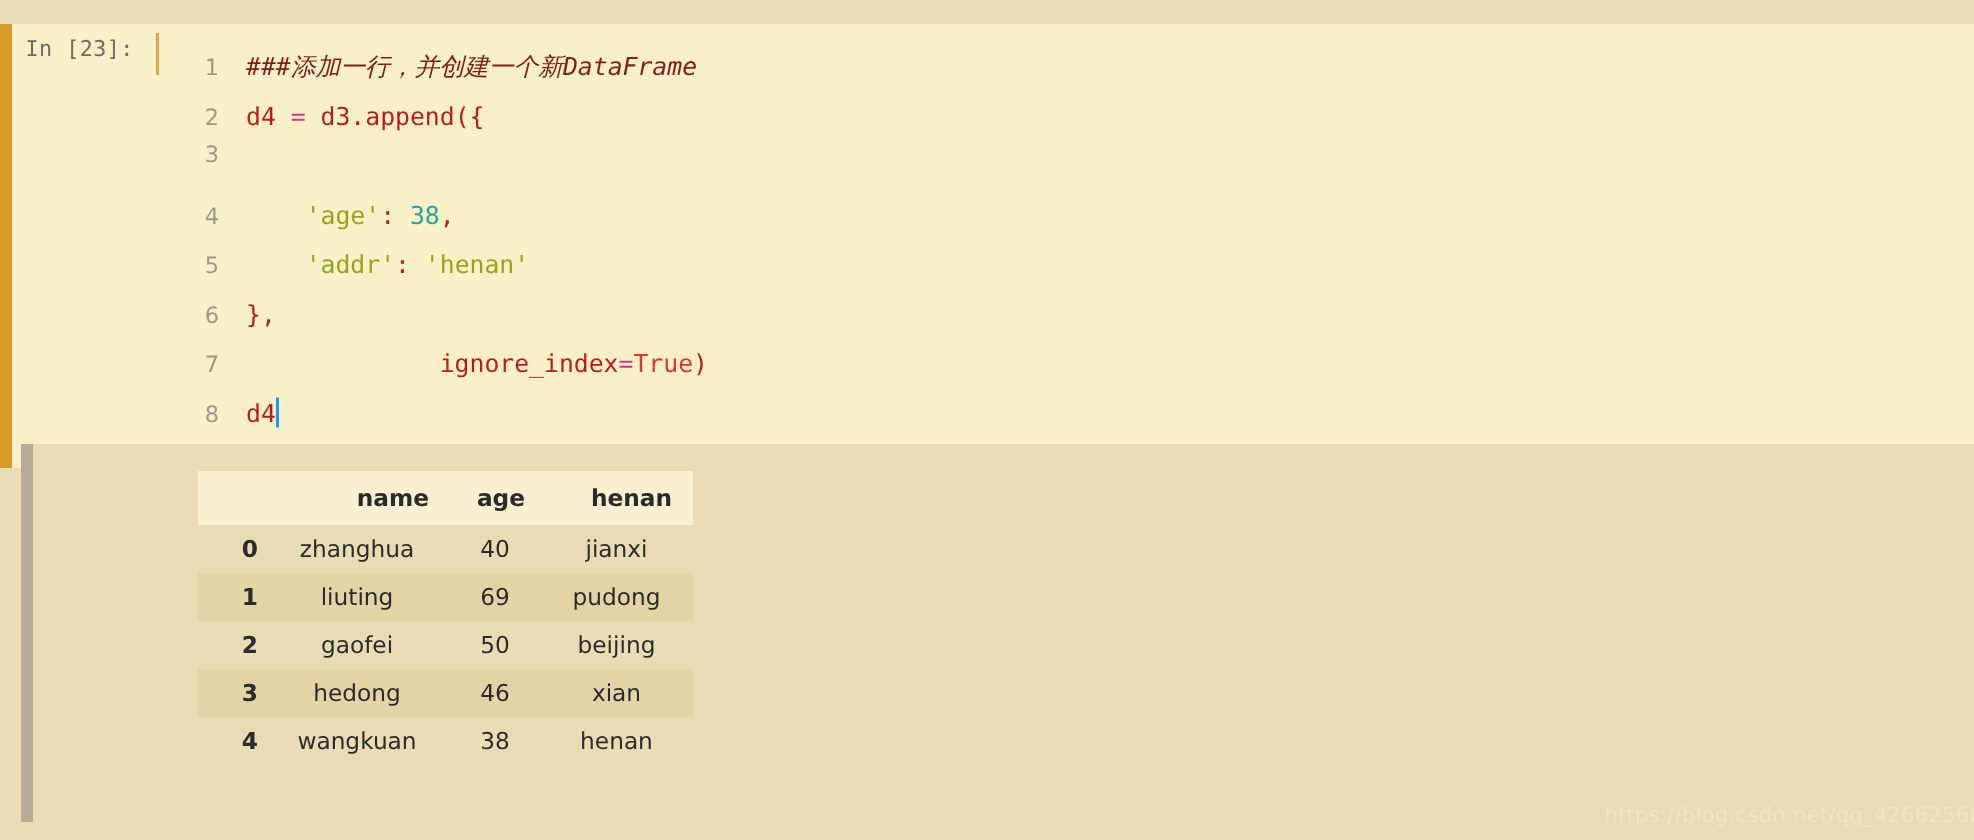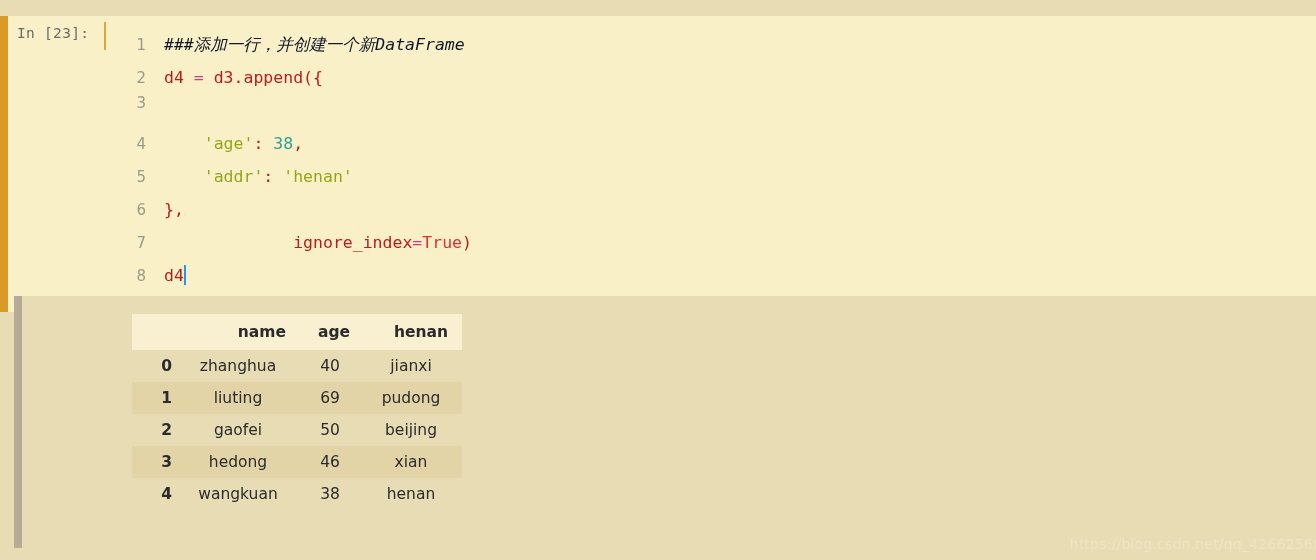--- a/index.html
+++ b/index.html
@@ -74,21 +74,21 @@
     user-select: none;
   }
   .code-text {
     margin-left: 18px;
     font-family: "DejaVu Sans Mono", monospace;
     font-size: 16.5px;
     color: #333333;
     white-space: pre;
     line-height: 33px;
   }
-  .tok-comment { color: #0f172a; font-style: italic; }
+  .tok-comment { color: #7f1d1d; font-style: italic; }
   .tok-op      { color: #d33682; }
   .tok-str     { color: #93a61a; }
   .tok-num     { color: #2aa198; }
   .tok-kw      { color: #dc3232; }
   .tok-plain   { color: #b91c1c; }
   .caret {
     display: inline-block;
     width: 2px;
     height: 20px;
     background: #2196f3;

